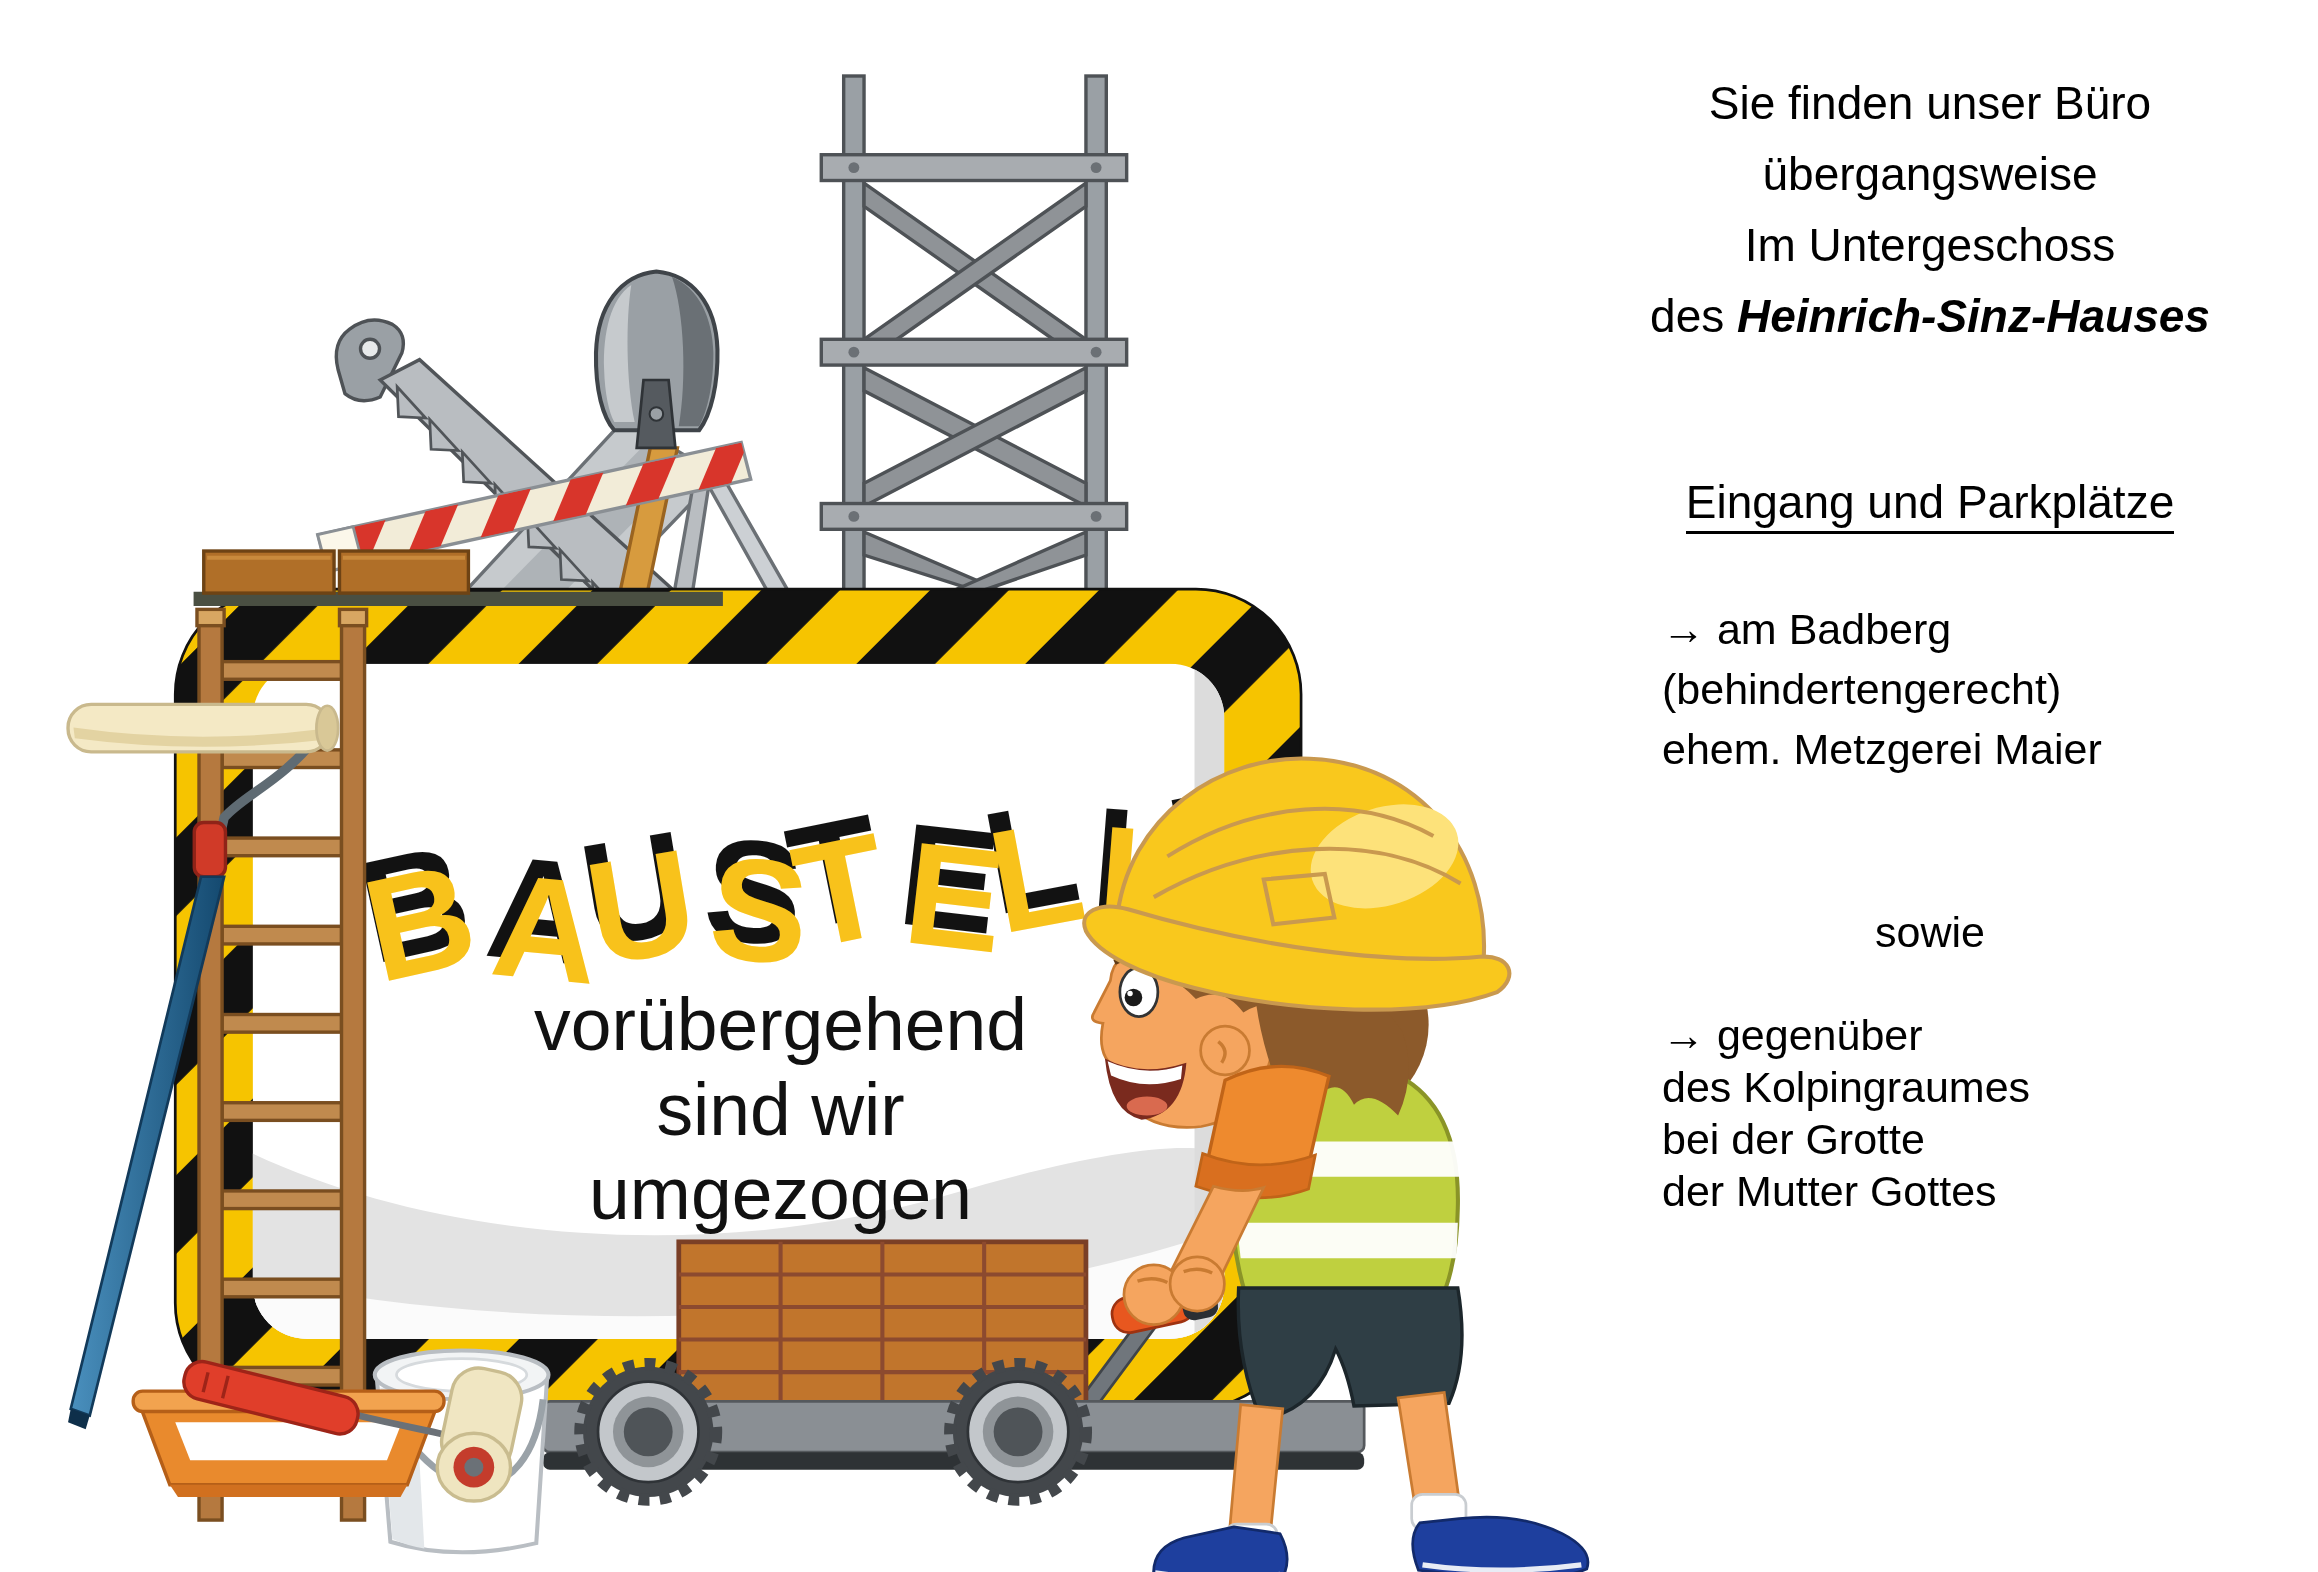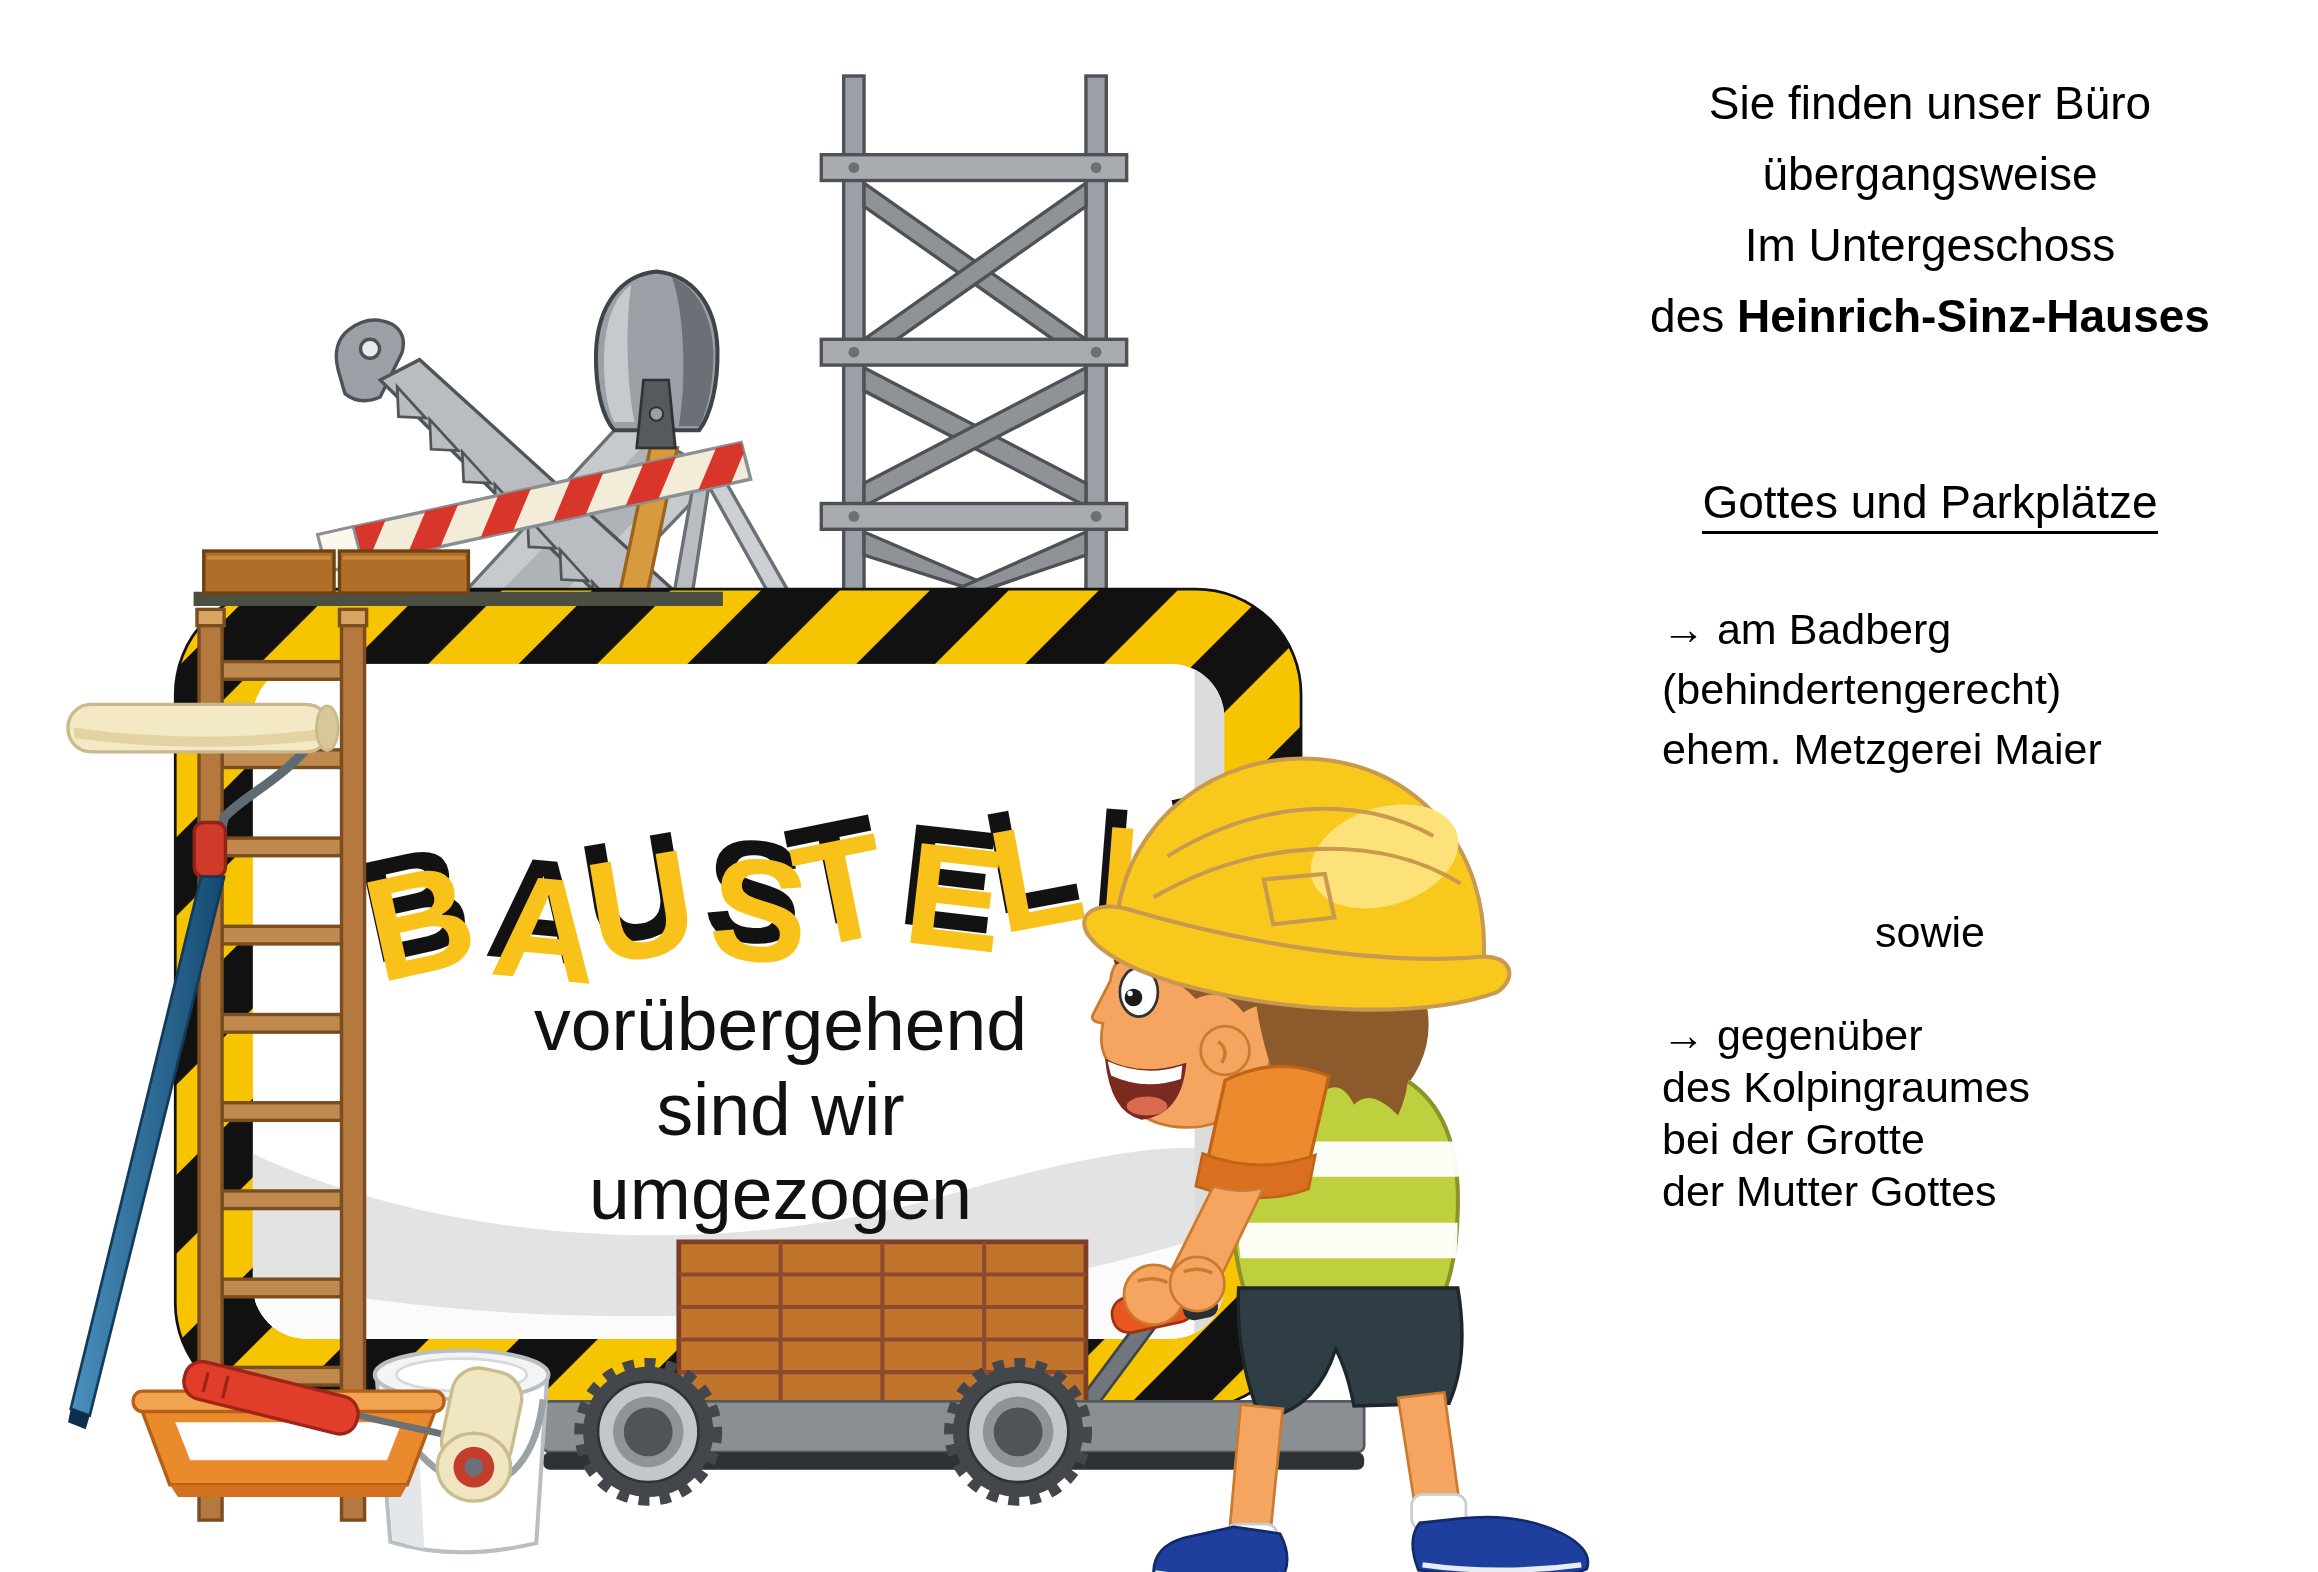--- a/index.html
+++ b/index.html
@@ -7,21 +7,21 @@
           font-family:"Liberation Sans", sans-serif;color:#000;}
   .illustration{position:absolute;left:0;top:0;}
   .notice{position:absolute;left:1540px;top:68px;width:780px;}
   .centered{ text-align:center;font-size:46px;line-height:71px;}
   .heading-wrap{margin-top:115px;text-align:center;font-size:46px;line-height:71px;}
   .heading-underline{border-bottom:3.4px solid #000;padding-bottom:2.7px;}
   .loc{padding-left:122px;text-align:left;}
   .loc1{margin-top:61px;font-size:43px;line-height:60px;}
   .connector{margin-top:118px;text-align:center;font-size:43px;line-height:71px;}
   .loc2{margin-top:41px;font-size:43px;line-height:52px;}
-  .b{font-weight:bold;}
+  .b{font-weight:bold;font-style:italic;}
 </style>
 </head>
 <body>
 
 <div class="canvas">
 
   <svg class="illustration" width="1629" height="1573" viewBox="0 0 2400 2318">
     <defs>
       <pattern id="hz" width="176" height="176" patternUnits="userSpaceOnUse" patternTransform="rotate(-45)">
         <rect width="176" height="176" fill="#F6C400"></rect>
@@ -264,21 +264,21 @@
 
   <div class="notice">
     <div class="centered">
       <div>Sie finden unser Büro</div>
       <div>übergangsweise</div>
       <div>Im Untergeschoss</div>
       <div><span>des </span><span class="b">Heinrich-Sinz-Hauses</span></div>
     </div>
 
     <div class="heading-wrap">
-      <span class="heading-underline">Gottes und Parkplätze</span>
+      <span class="heading-underline">Eingang und Parkplätze</span>
     </div>
 
     <div class="loc loc1">
       <div>→ am Badberg</div>
       <div>(behindertengerecht)</div>
       <div>ehem. Metzgerei Maier</div>
     </div>
 
     <div class="connector">sowie</div>
 

